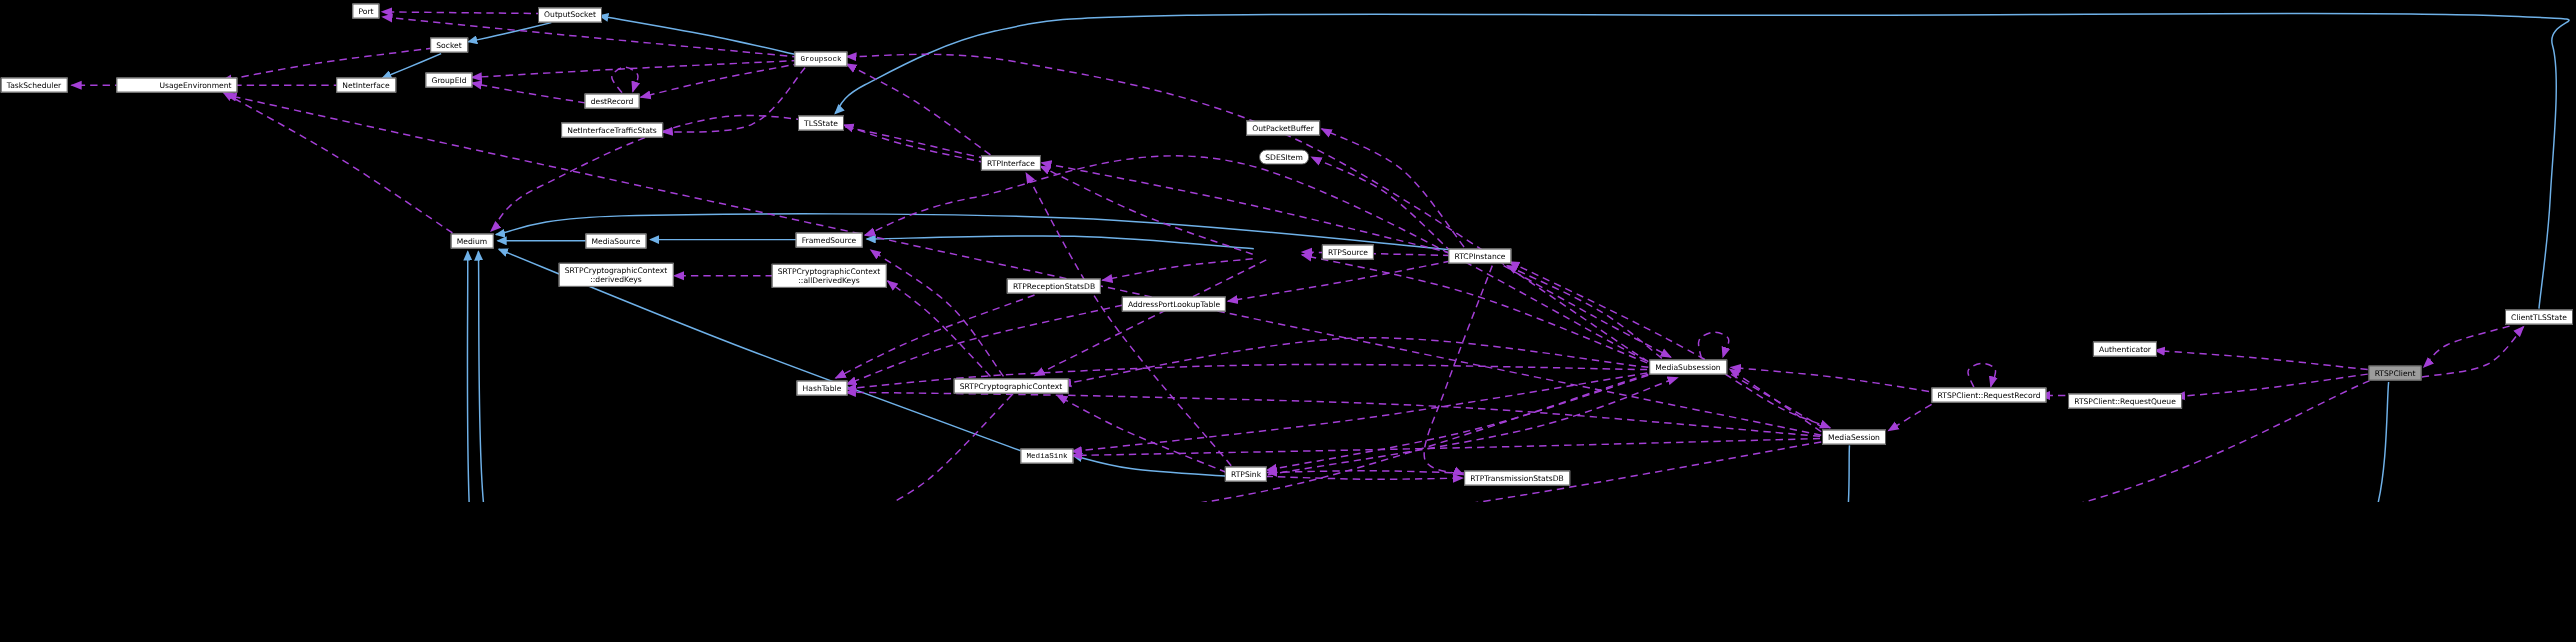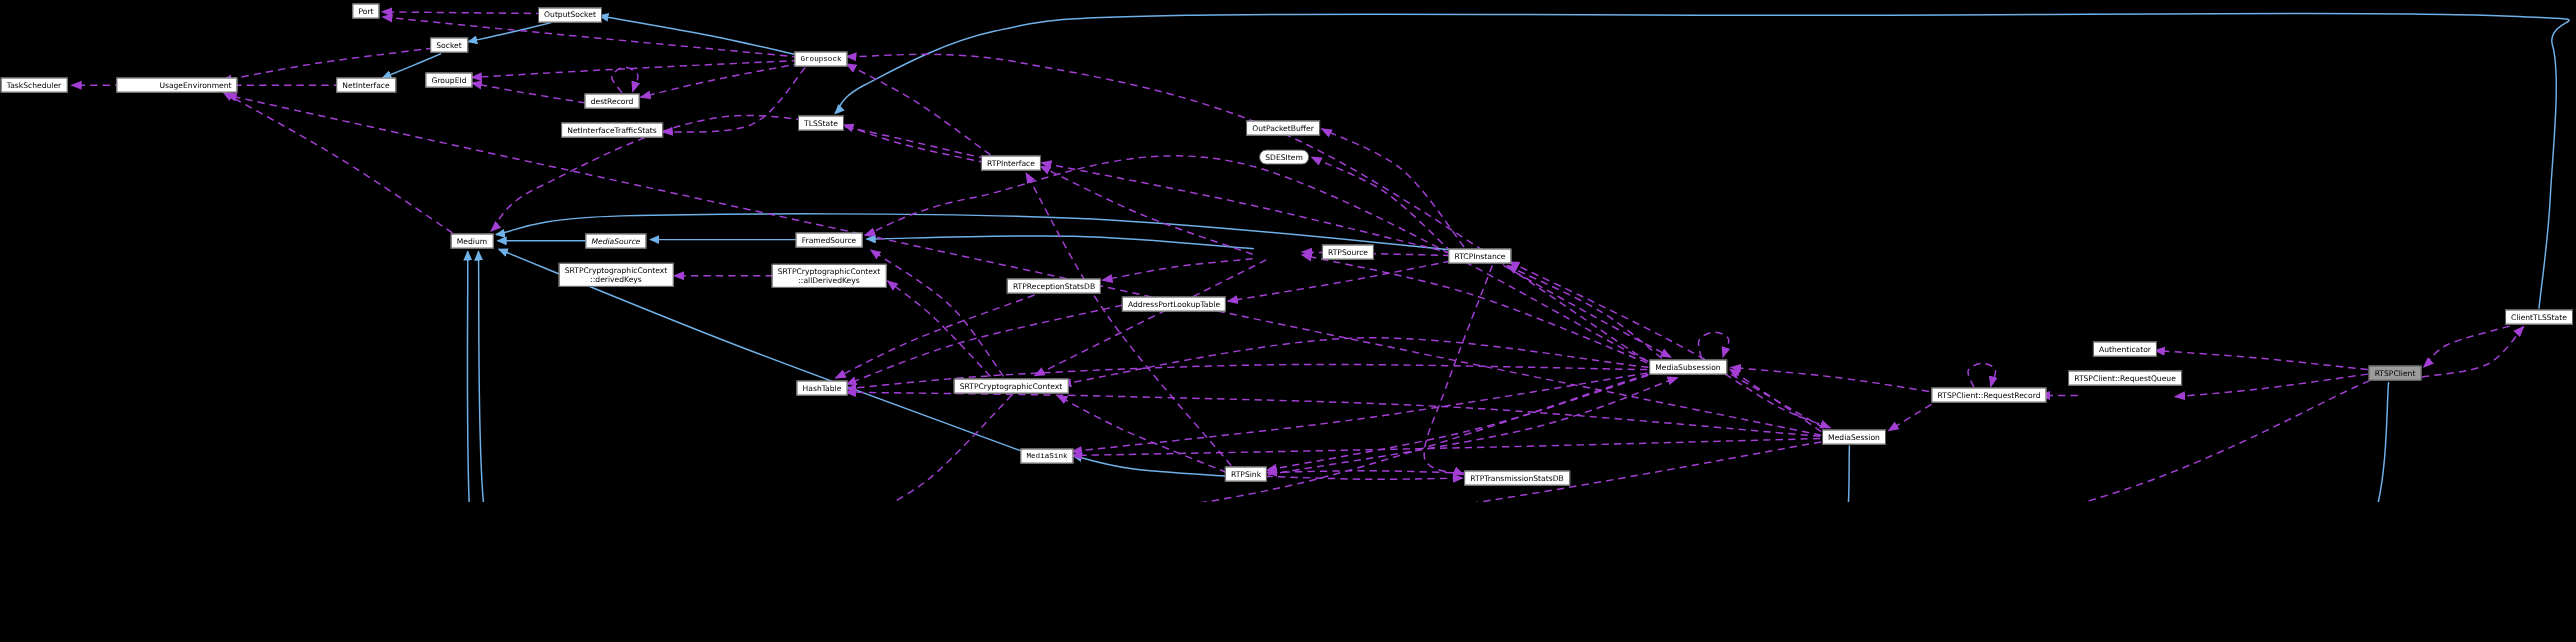--- a/index.html
+++ b/index.html
@@ -112,38 +112,38 @@
       <div class="node" style="left: 366px; top: 85px;">NetInterface</div>
       <div class="node" style="left: 449px; top: 80px;">GroupEId</div>
       <div class="node" style="left: 821px; top: 59px; font-family: Liberation Mono, monospace;">Groupsock</div>
       <div class="node" style="left: 612px; top: 101px;">destRecord</div>
       <div class="node" style="left: 612px; top: 130px;">NetInterfaceTrafficStats</div>
       <div class="node" style="left: 821px; top: 123px;">TLSState</div>
       <div class="node" style="left: 1011px; top: 163px;">RTPInterface</div>
       <div class="node" style="left: 1283px; top: 128px;">OutPacketBuffer</div>
       <div class="node" style="left: 1284px; top: 157px; border-radius: 7px;">SDESItem</div>
       <div class="node" style="left: 472px; top: 241px;">Medium</div>
-      <div class="node" style="left: 616px; top: 241px; font-style: italic;">MediaSource</div>
+      <div class="node" style="left: 616px; top: 241px;">MediaSource</div>
       <div class="node" style="left: 829px; top: 240px;">FramedSource</div>
       <div class="node" style="left: 616px; top: 275px;">SRTPCryptographicContext
 ::derivedKeys</div>
       <div class="node" style="left: 829px; top: 276px;">SRTPCryptographicContext
 ::allDerivedKeys</div>
       <div class="node" style="left: 1348px; top: 252px;">RTPSource</div>
       <div class="node" style="left: 1480px; top: 256px;">RTCPInstance</div>
       <div class="node" style="left: 1054px; top: 286px;">RTPReceptionStatsDB</div>
       <div class="node" style="left: 1174px; top: 304px;">AddressPortLookupTable</div>
       <div class="node" style="left: 1688px; top: 367px;">MediaSubsession</div>
       <div class="node" style="left: 822px; top: 388px;">HashTable</div>
       <div class="node" style="left: 1011px; top: 386px;">SRTPCryptographicContext</div>
       <div class="node" style="left: 1047px; top: 456px; font-family: Liberation Mono, monospace;">MediaSink</div>
       <div class="node" style="left: 1246px; top: 474px;">RTPSink</div>
       <div class="node" style="left: 1517px; top: 478px;">RTPTransmissionStatsDB</div>
       <div class="node" style="left: 855px; top: 533px; padding-left: 24px;">MIKEYState</div>
       <div class="node" style="left: 1854px; top: 437px;">MediaSession</div>
       <div class="node" style="left: 2125px; top: 349px;">Authenticator</div>
       <div class="node" style="left: 1989px; top: 395px;">RTSPClient::RequestRecord</div>
-      <div class="node" style="left: 2125px; top: 378px;">RTSPClient::RequestQueue</div>
+      <div class="node" style="left: 2125px; top: 401px;">RTSPClient::RequestQueue</div>
       <div class="node hl" style="left: 2395px; top: 373px; background: rgb(156, 156, 156);">RTSPClient</div>
       <div class="node" style="left: 2539px; top: 317px;">ClientTLSState</div>
     </div>
 </div>
 
 
 </body></html>

